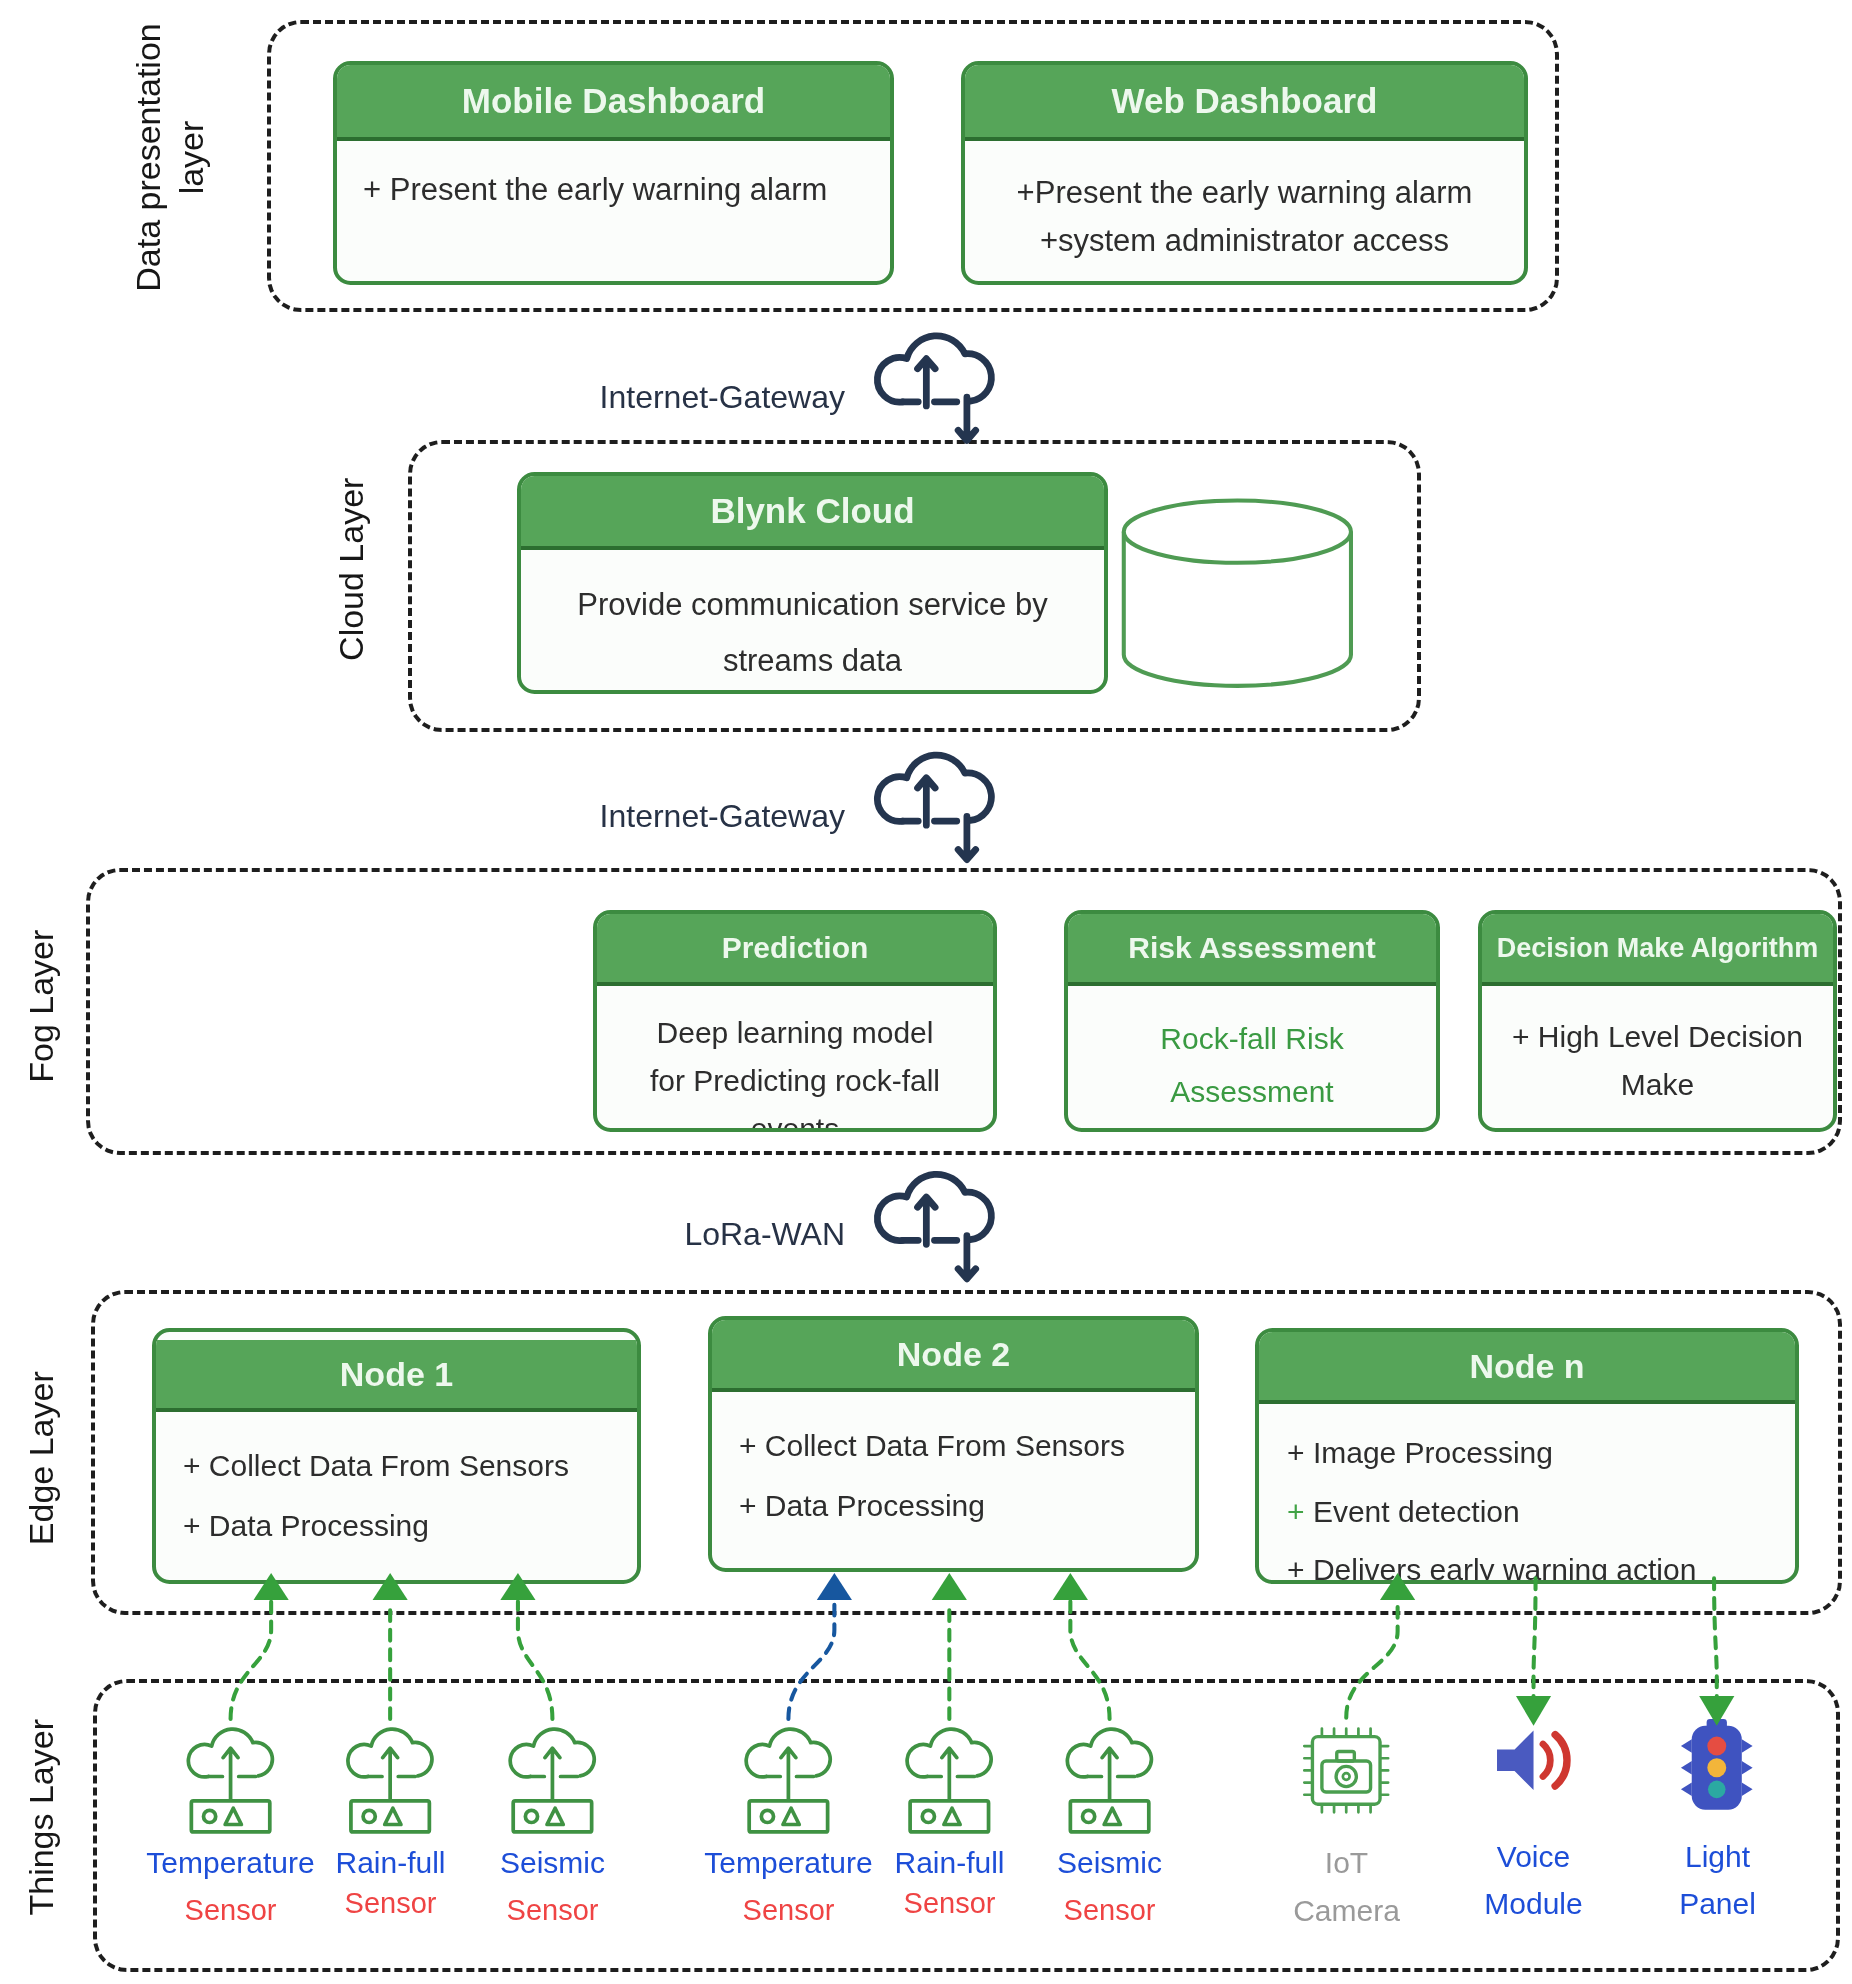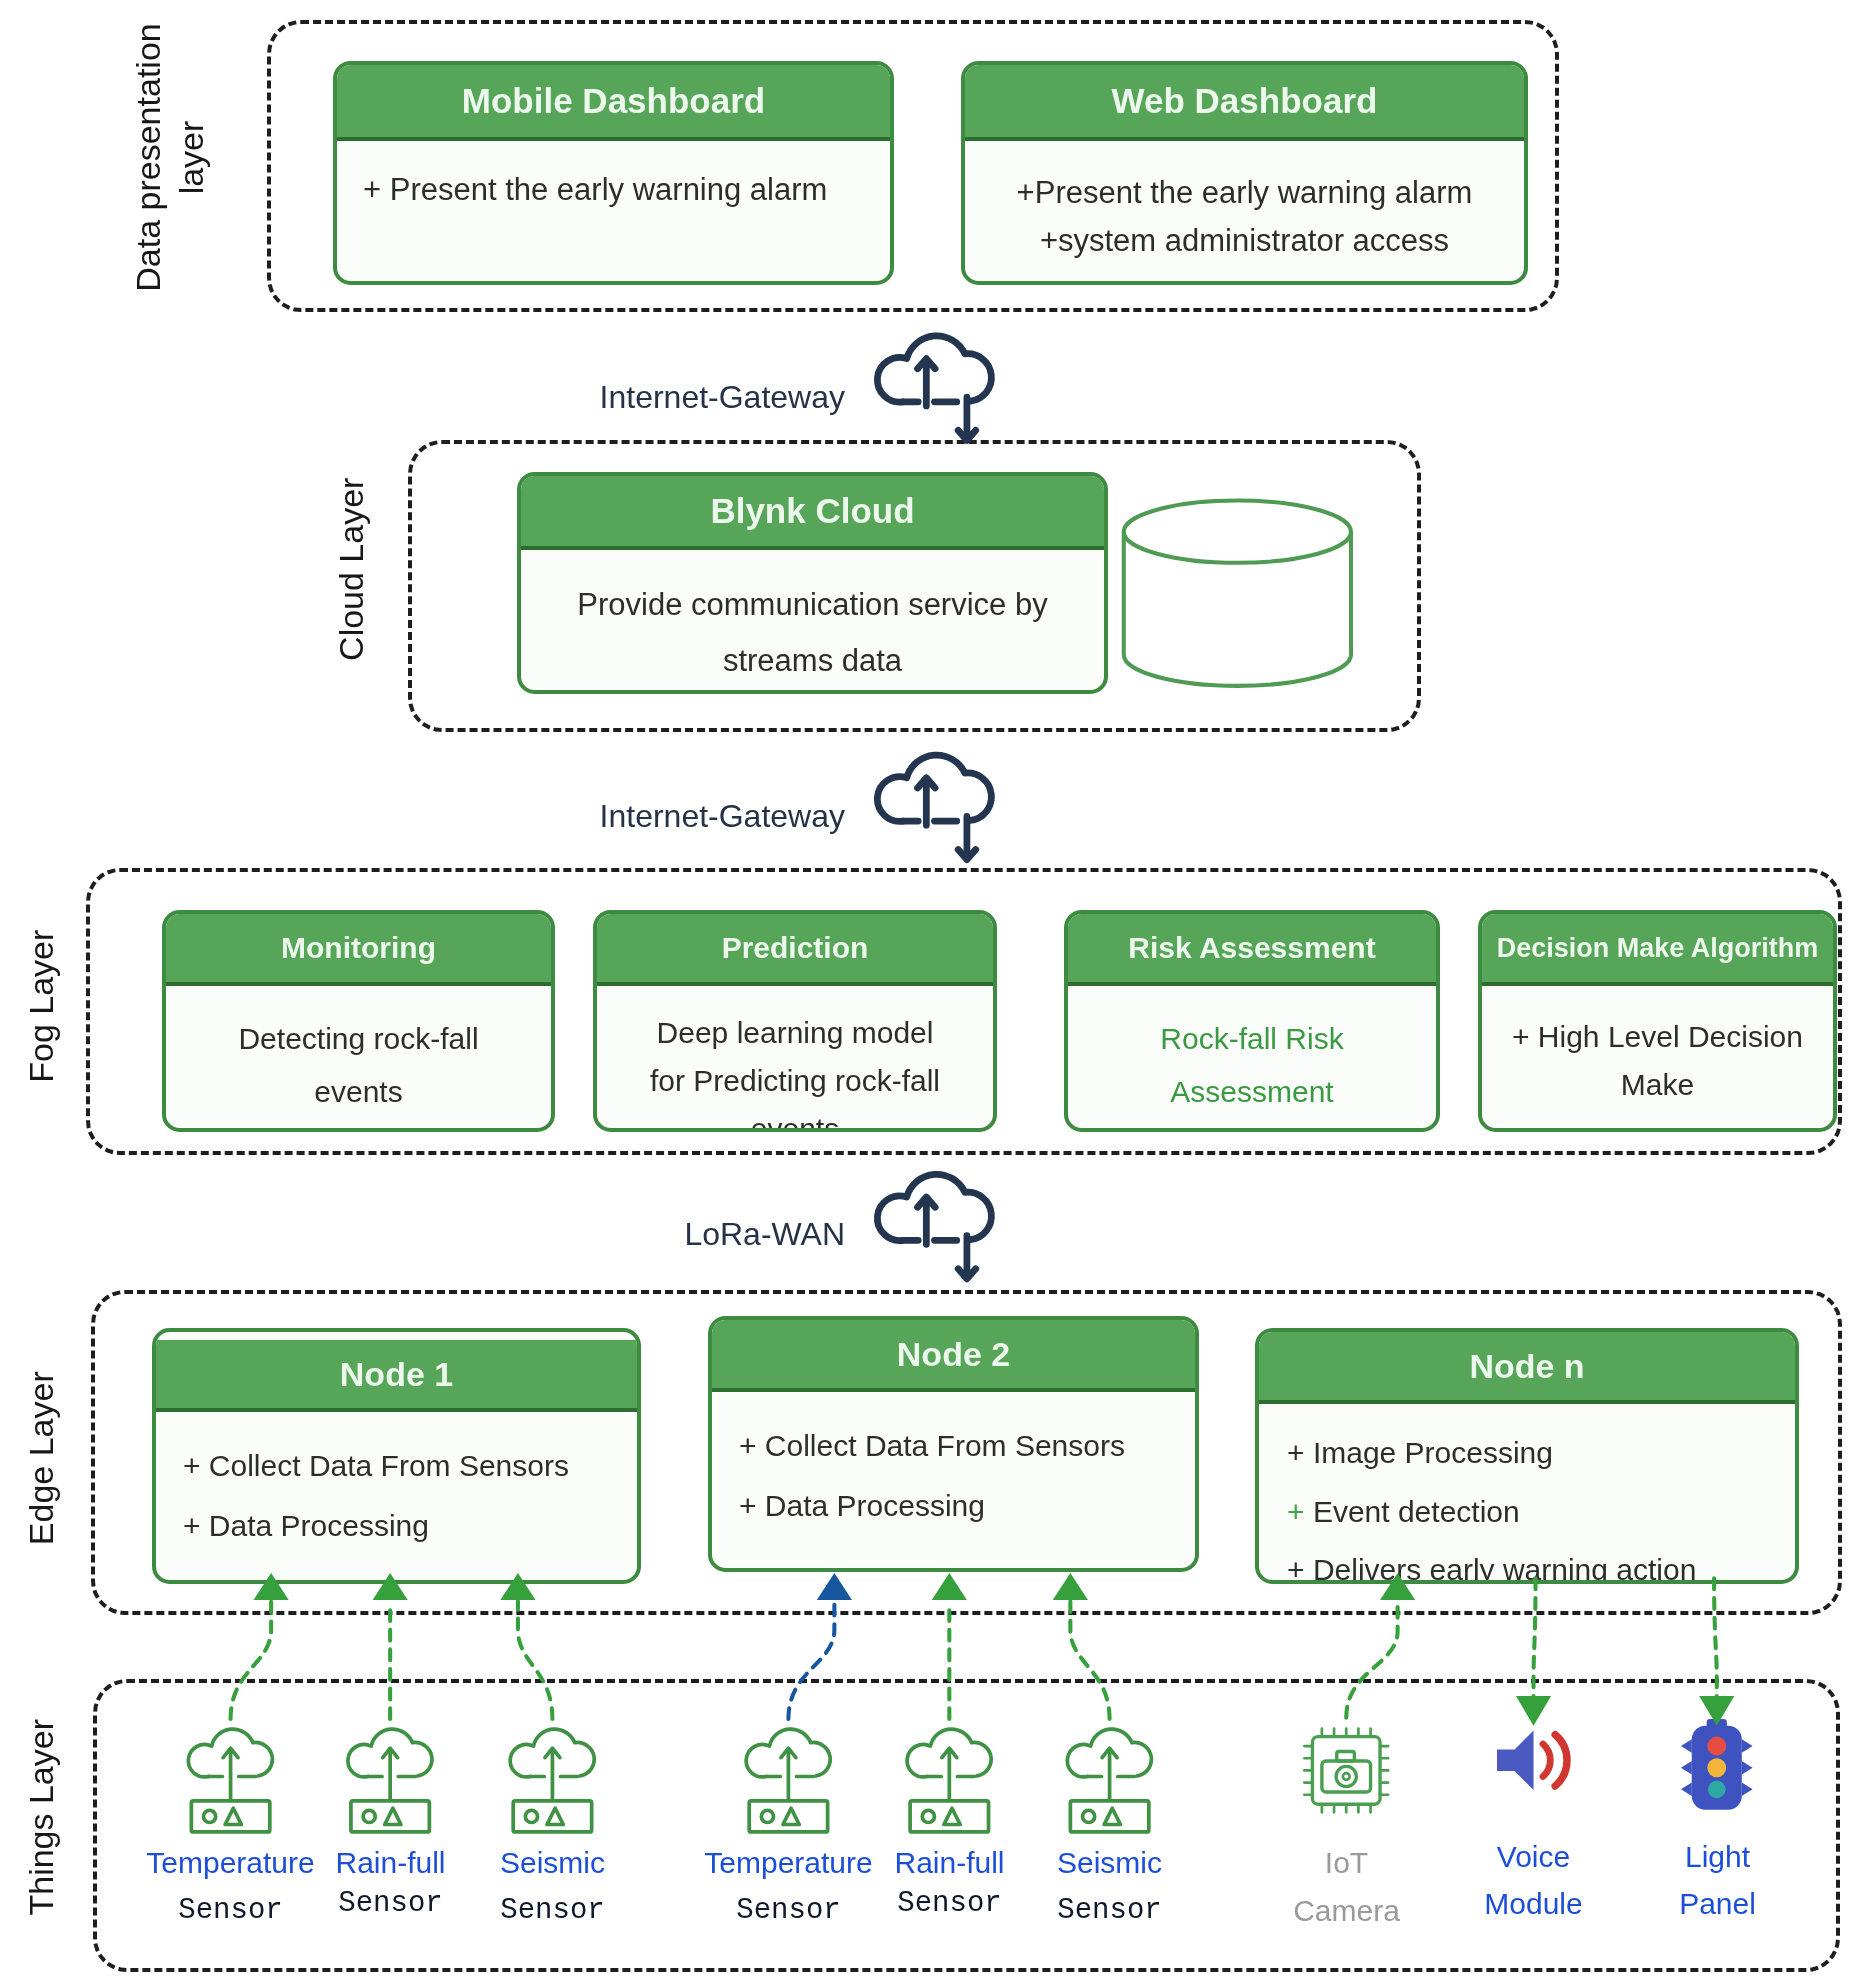--- a/index.html
+++ b/index.html
@@ -11,21 +11,21 @@
   .gbox{position:absolute;background:#fbfdfb;border:4px solid #3c8b40;border-radius:17.6px;overflow:hidden;}
   .gbox .hd{background:#56a559;border-bottom:4.7px solid #2c6e30;color:#edf8ed;font-weight:bold;
             display:flex;align-items:center;justify-content:center;}
   .gbox .bd{position:relative;}
   .bline{white-space:nowrap;}
   .center{text-align:center;}
   .gwlabel{position:absolute;font-size:32px;color:#273246;text-align:right;white-space:nowrap;}
   .green-text{color:#3a9a42;}
   .plus-green{color:#41a346;}
   .thing-label{position:absolute;width:203px;text-align:center;font-size:30px;color:#1d4ed8;white-space:nowrap;}
-  .thing-sub{color:#0f172a;font-size:29px;font-family:Liberation Mono, monospace;}
+  .thing-sub{color:#ef4444;font-size:29px;}
   .gray{color:#9a9a9a;}
   svg{position:absolute;left:0;top:0;pointer-events:none;}
 </style>
 </head>
 <body>
 
 <div class="canvas">
 
   <div class="dashed" style="left:267px;top:20px;width:1284px;height:284px;"></div>
   <div class="vlabel" style="left:20px;top:115px;width:298px;">Data presentation
@@ -62,27 +62,20 @@
   </div>
 
   <div style="position:absolute;left:1136px;top:556px;width:203px;text-align:center;font-size:31px;line-height:1.5;color:#2d2d2d;">
     <div>Cloud</div>
     <div>Storage</div>
   </div>
 
   <div class="dashed" style="left:86px;top:868px;width:1748px;height:279px;"></div>
   <div class="vlabel" style="left:-108px;top:985px;width:298px;">Fog Layer</div>
 
-  <div class="gbox" style="left:162px;top:910px;width:385px;height:214px;">
-    <div class="hd" style="height:68px;font-size:30px;">Monitoring</div>
-    <div class="bd center" style="padding:27px 5.4px 0 5.4px;font-size:30px;line-height:1.75;">
-      <div class="bline">Detecting rock-fall</div>
-      <div class="bline">events</div>
-    </div>
-  </div>
 
   <div class="gbox" style="left:593px;top:910px;width:396px;height:214px;">
     <div class="hd" style="height:68px;font-size:30px;">Prediction</div>
     <div class="bd center" style="padding:23px 5.4px 0 5.4px;font-size:30px;line-height:1.6;">
       <div class="bline">Deep learning model</div>
       <div class="bline">for Predicting rock-fall</div>
       <div class="bline">events</div>
     </div>
   </div>
 

